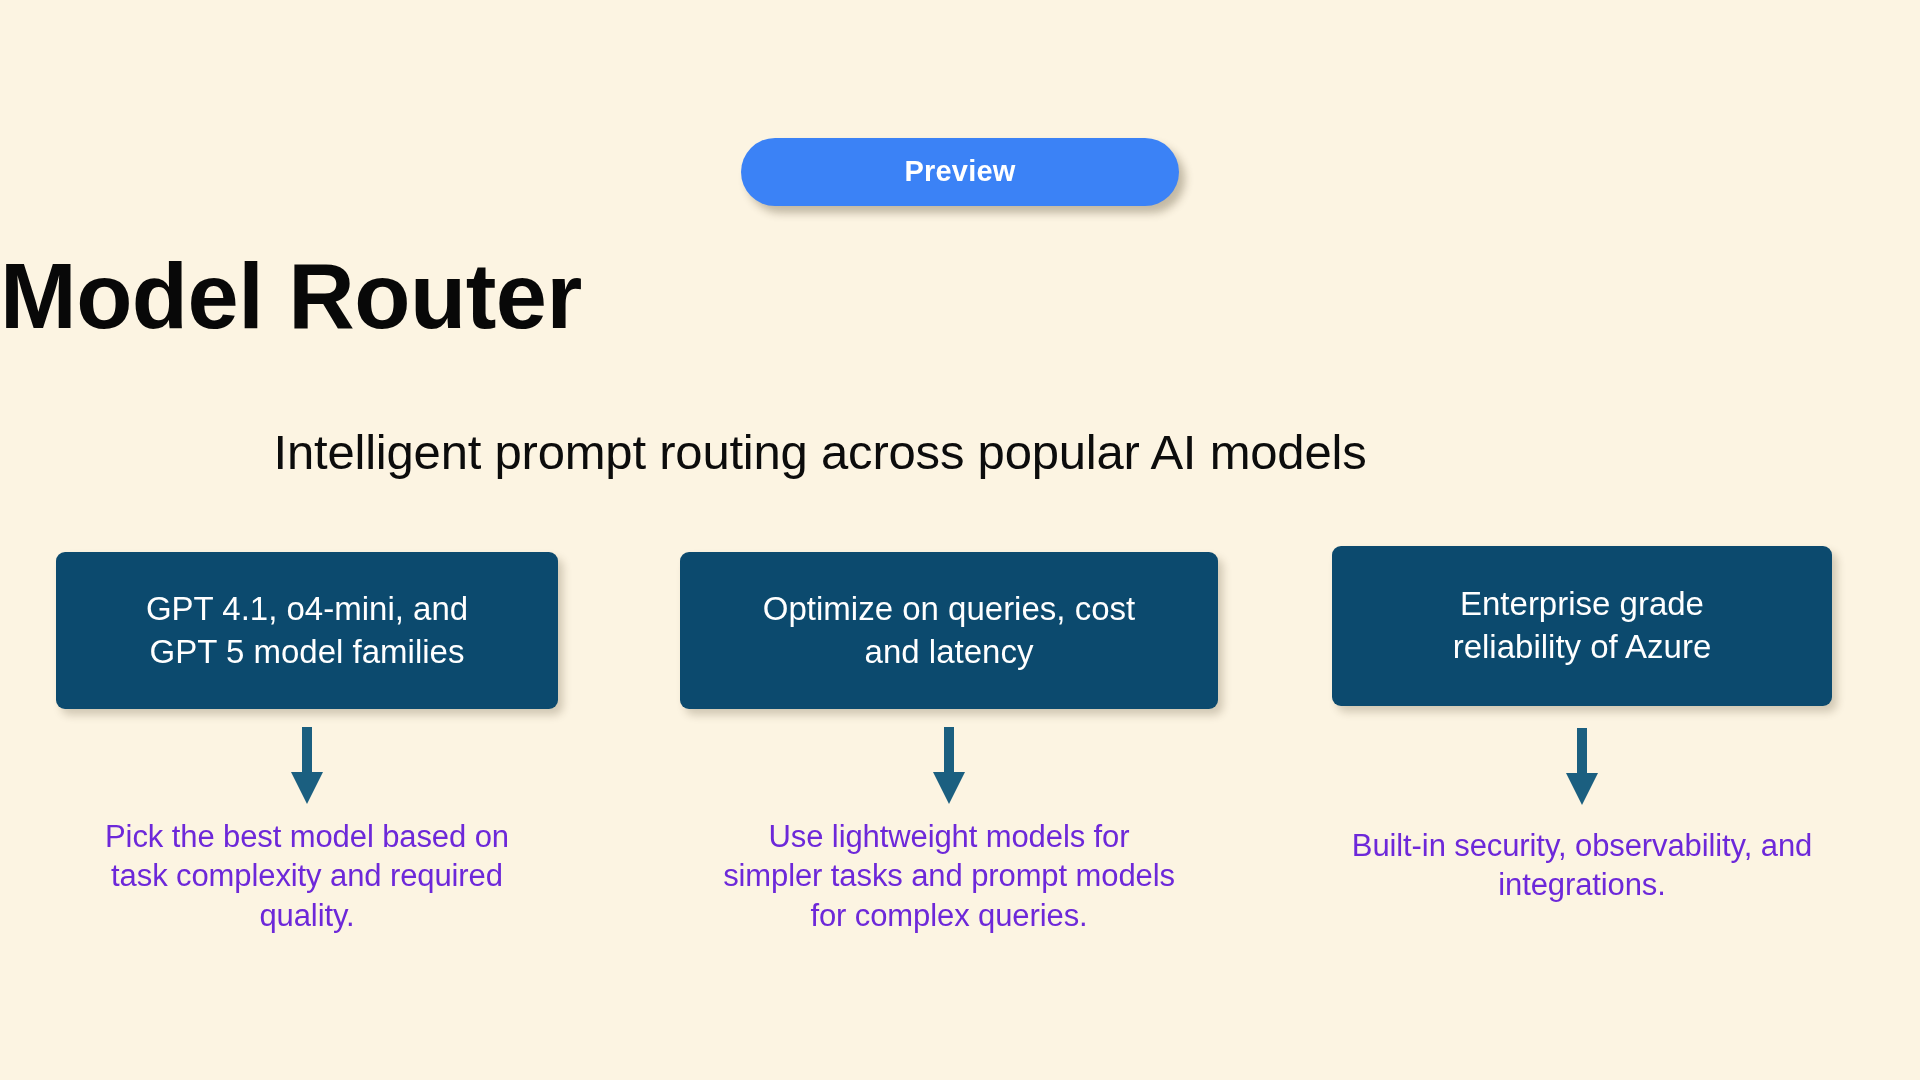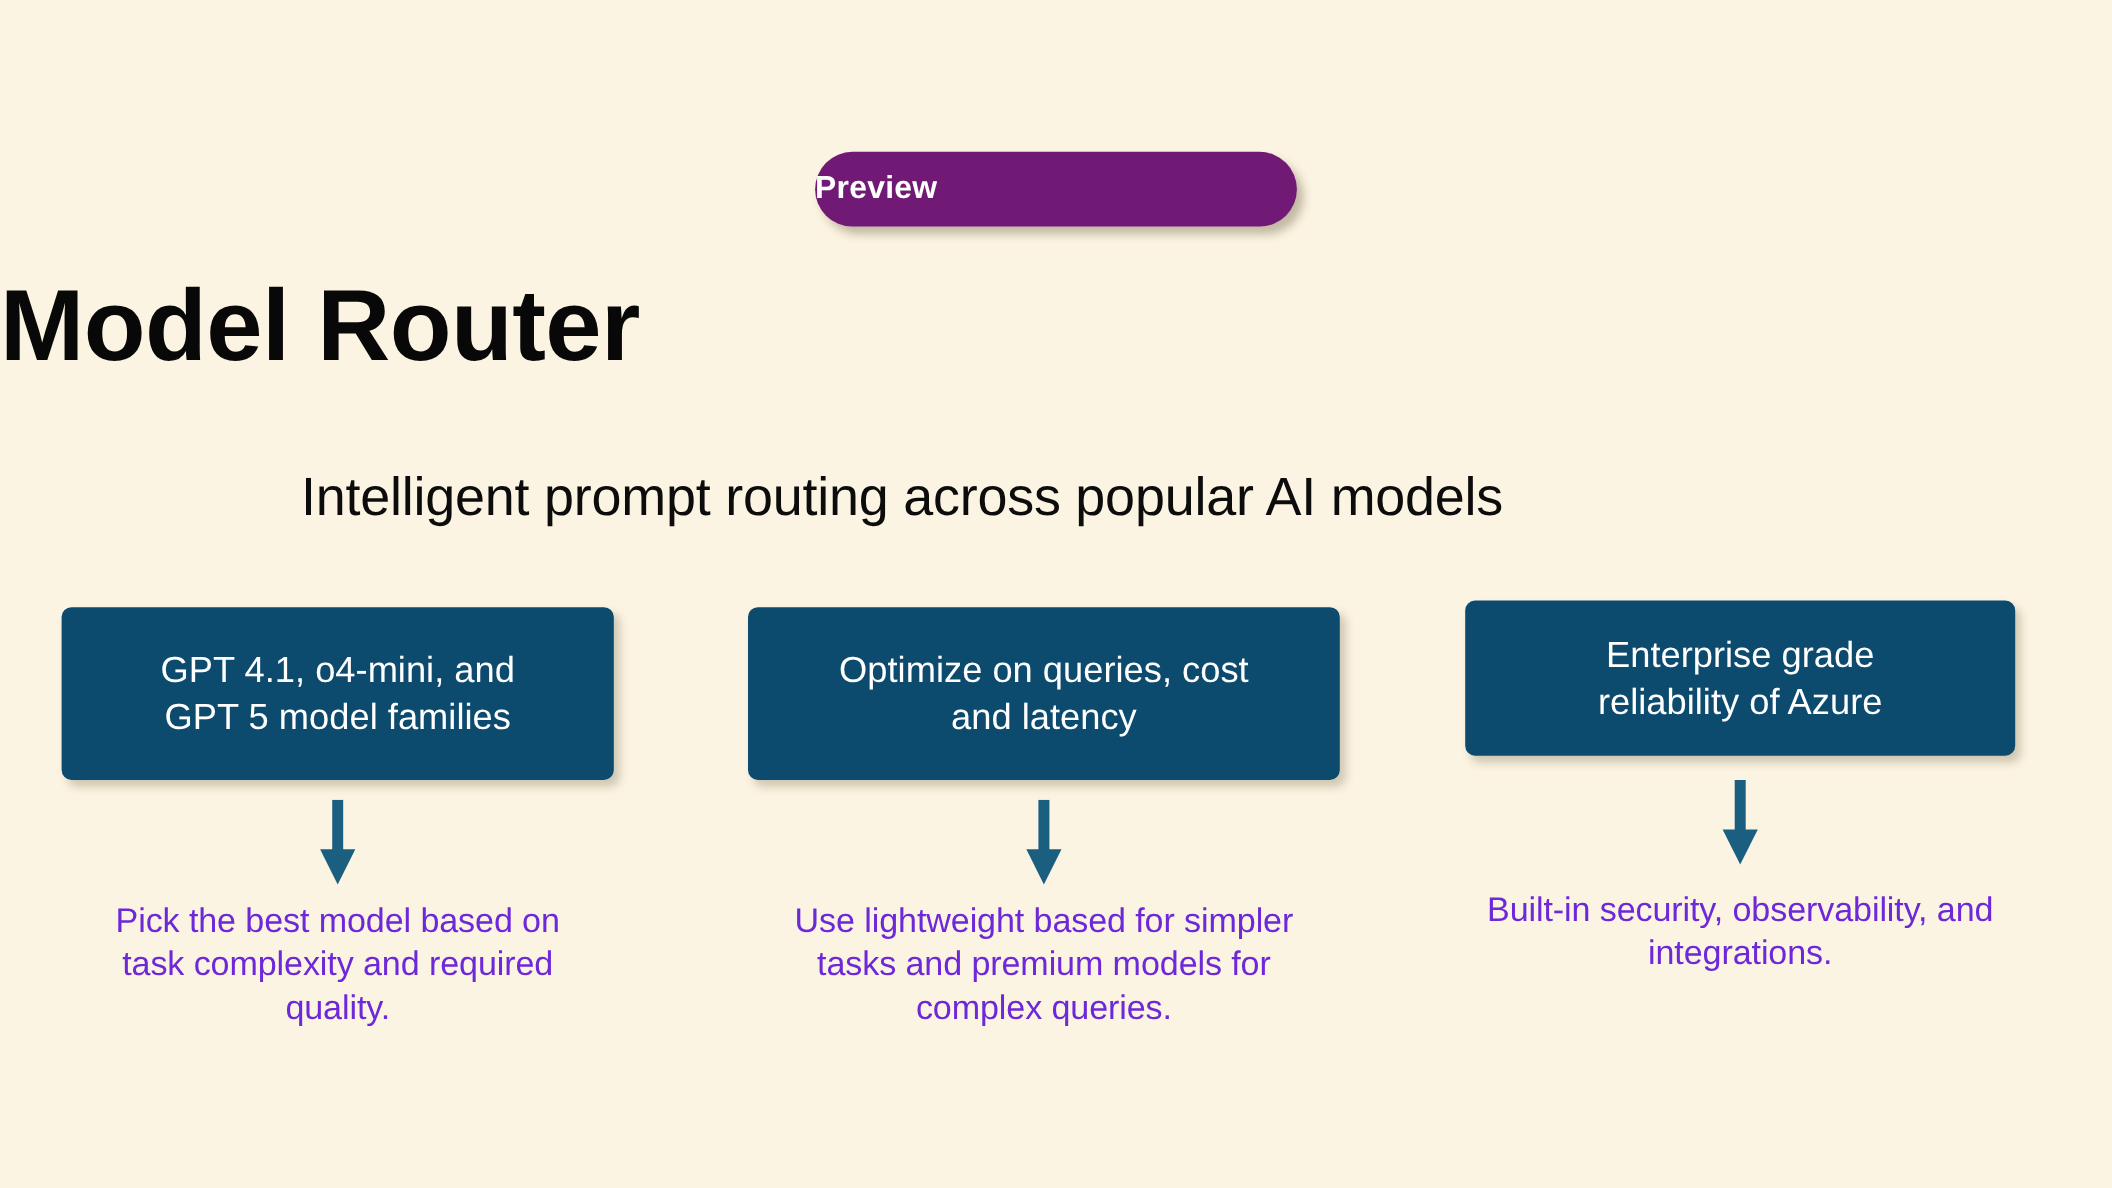--- a/index.html
+++ b/index.html
@@ -25,27 +25,28 @@
   
   .badge-wrap {
     position: absolute;
     left: 0;
     top: 138px;
     width: 1920px;
     display: flex;
     justify-content: center;
   }
   .badge {
-    background: #701a75;
+    background: #3b82f6;
     color: #ffffff;
     font-size: 29px;
     font-weight: bold;
     letter-spacing: 0.2px;
     padding: 17px 0 18px 0;
     width: 438px;
+    text-align: center;
     border-radius: 34px;
     box-shadow: 6px 7px 9px rgba(60, 45, 20, 0.30);
     box-sizing: border-box;
   }
 
   
   .title {
     position: absolute;
     left: 0;
     top: 248px;
@@ -100,21 +101,21 @@
     align-items: center;
     justify-content: center;
     text-align: center;
     font-size: 33px;
     font-weight: 400;
     line-height: 1.30;
     padding: 10px 18px;
   }
   .col-0 .card { height: 157px; margin-top: 6px; }
   .col-1 .card { height: 157px; margin-top: 6px; }
-  .col-2 .card { height: 141px; margin-top: 0px; text-align: center; }
+  .col-2 .card { height: 160px; margin-top: 0px; text-align: center; }
 
   
   .arrow {
     display: block;
     margin-top: 18px;
   }
   .col-2 .arrow { margin-top: 22px; }
 
   
   .body-text {
@@ -163,21 +164,21 @@
       <div class="card">
         <span>
           <span>Optimize on queries, cost</span><br>
           <span>and latency</span>
         </span>
       </div>
       <svg class="arrow" width="40" height="78" viewBox="0 0 40 78">
         <rect x="15" y="0" width="10" height="47" fill="#1b5f80"></rect>
         <polygon points="4,45 36,45 20,77" fill="#1b5f80"></polygon>
       </svg>
-      <div class="body-text">Use lightweight based for simpler tasks and premium models for complex queries.</div>
+      <div class="body-text">Use lightweight models for simpler tasks and prompt models for complex queries.</div>
     </div>
 
     <div class="column col-2">
       <div class="card">
         <span>
           <span>Enterprise grade</span><br>
           <span>reliability of Azure</span>
         </span>
       </div>
       <svg class="arrow" width="40" height="78" viewBox="0 0 40 78">

